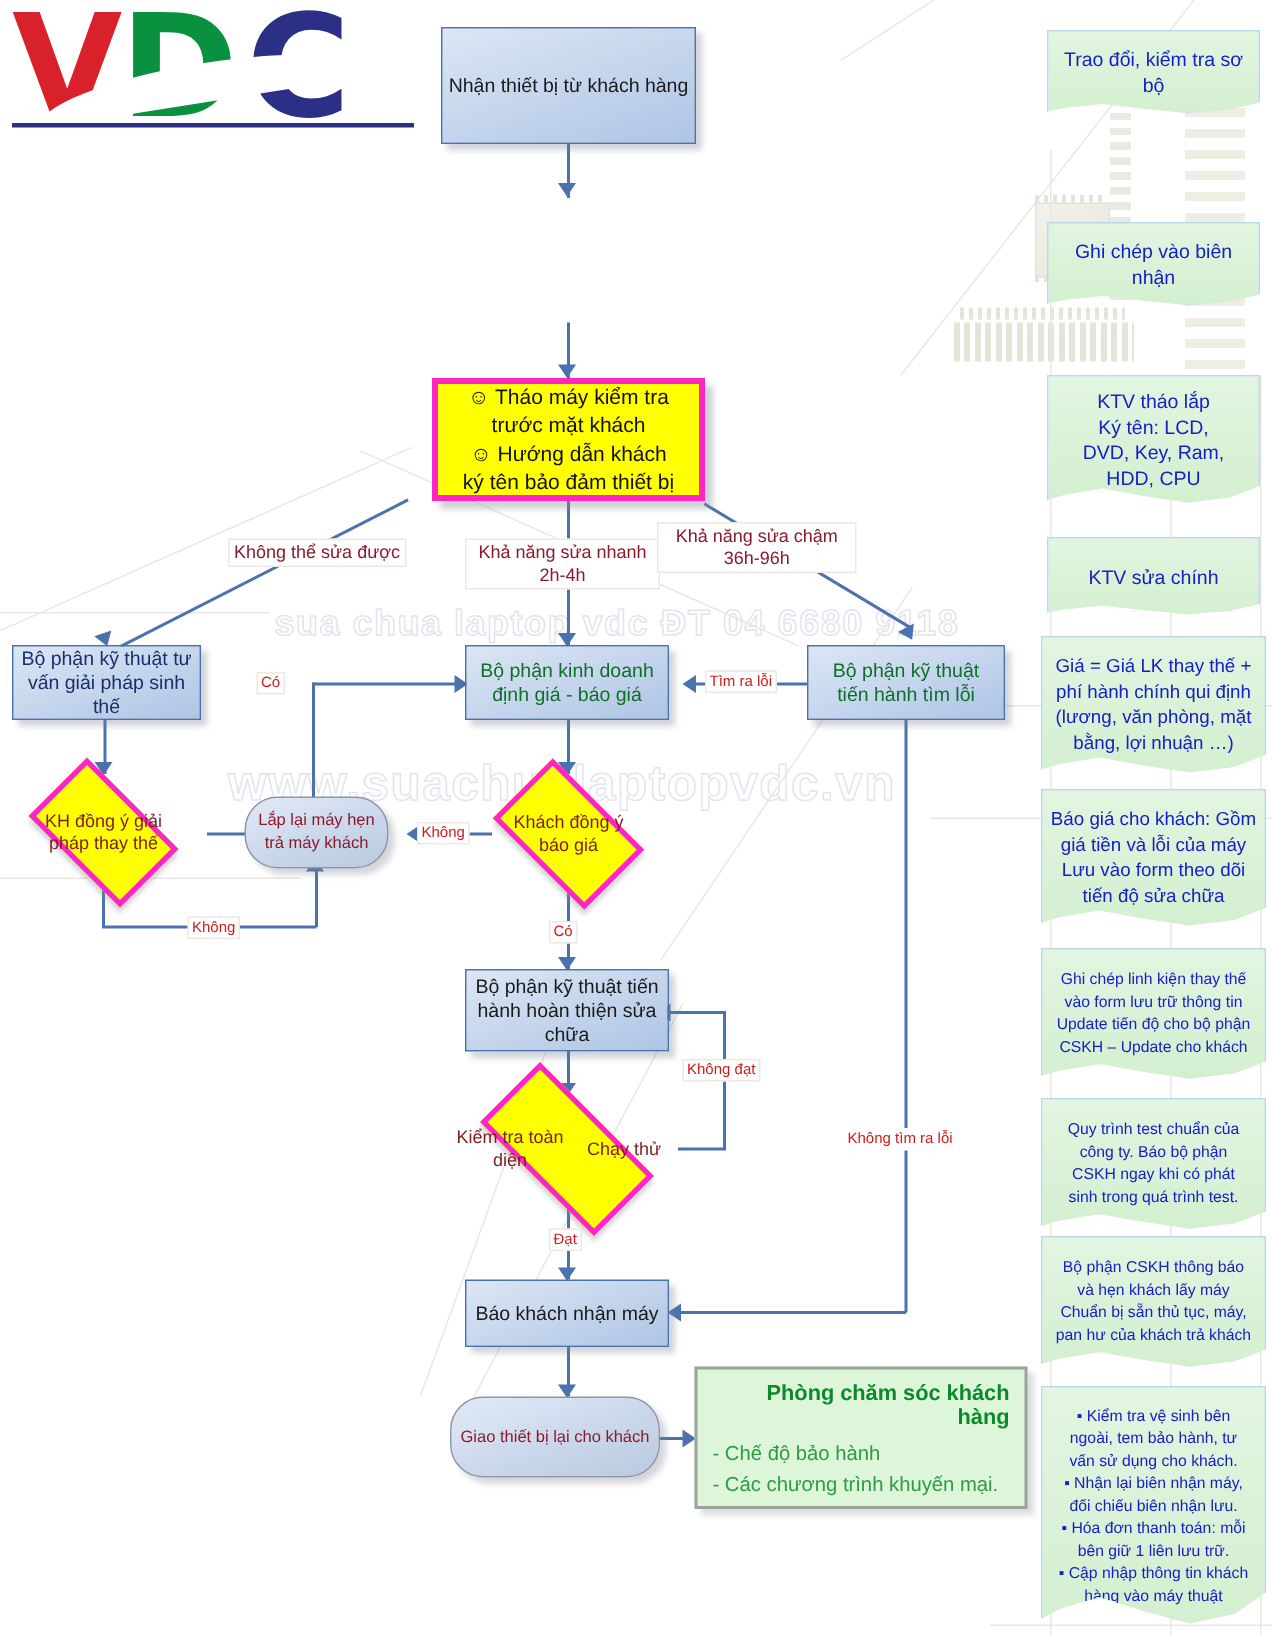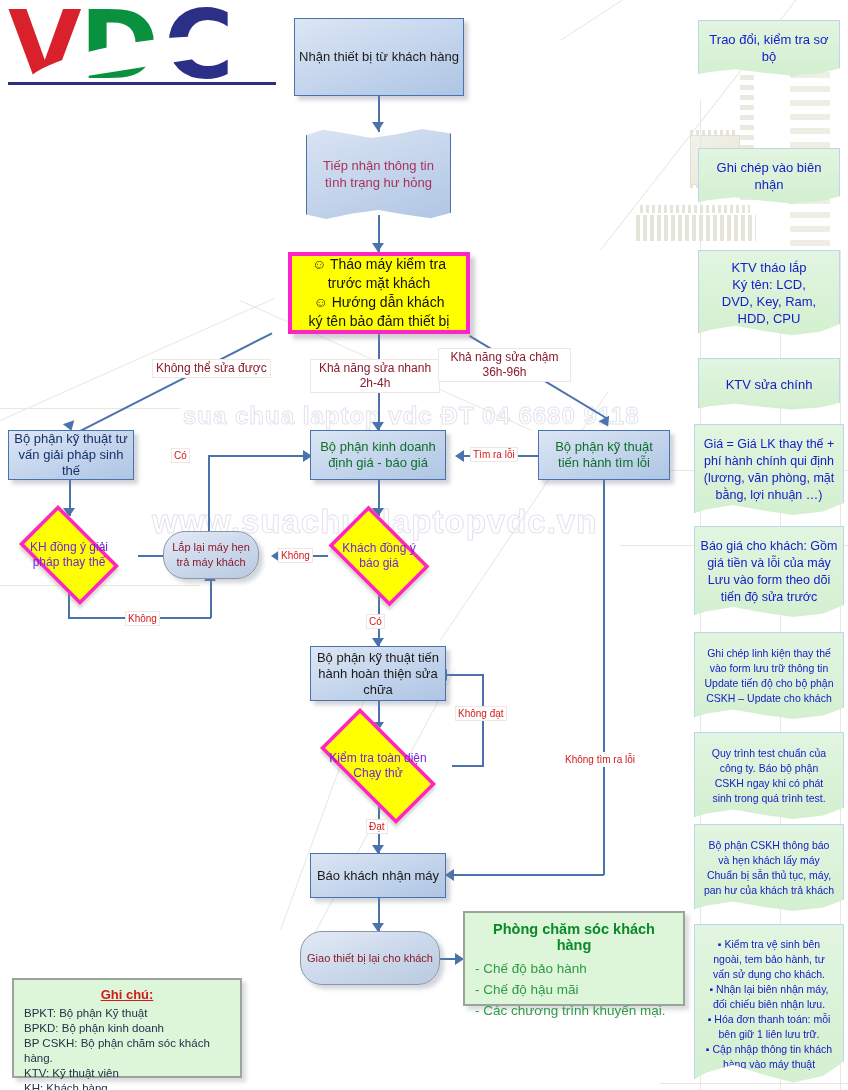--- a/index.html
+++ b/index.html
@@ -58,21 +58,21 @@
         font-size:11px;line-height:15px;box-shadow:4px 4px 4px rgba(130,135,150,.35);}
 
   
   .dia{position:absolute;}
   .dia .shape{position:absolute;left:0;top:0;width:100%;height:100%;
         background:#ffff00;transform:rotate(45deg) scale(.707);
         border:5px solid #ff24c8;box-sizing:border-box;
         box-shadow:4px 4px 4px rgba(140,140,150,.35);}
   .dia .txt{position:absolute;left:0;top:0;width:100%;height:100%;
         display:flex;align-items:center;justify-content:center;text-align:center;
-        font-size:12px;line-height:15px;color:#6d28d9;z-index:2;}
+        font-size:12px;line-height:15px;color:#7f1d1d;z-index:2;}
   .dia .txt span{display:block;width:78%;}
 
   
   .green{position:absolute;box-sizing:border-box;
         background:linear-gradient(180deg,#e2f5e0 0%,#d4efd0 100%);
         border:1px solid #b9d9ea;color:#1620c8;text-align:center;
         display:flex;align-items:center;justify-content:center;
         box-shadow:3px 3px 4px rgba(150,160,170,.3);
         clip-path:polygon(0 0,100% 0,100% 86%,86% 95%,66% 99%,46% 94%,26% 88%,8% 93%,0 97%);}
   .green span{display:block;width:100%;padding:0 5px;}
@@ -100,21 +100,21 @@
         font-size:10px;line-height:13px;padding:0 2px;white-space:nowrap;}
   .elbl.dark{color:#8b1a2b;font-size:12px;line-height:15px;padding:1px 3px;}
   .elbl.two{white-space:normal;text-align:center;}
 
   
   .legend-title{color:#d11b1b;font-weight:bold;font-size:13px;text-align:center;
        text-decoration:underline;margin:0 0 4px 0;}
   .legend-line{color:#23324a;font-size:11.5px;line-height:15px;}
 
   
-  .cskh-title{color:#0a8a2a;font-weight:bold;font-size:14.5px;text-align:center;margin-bottom:5px;}
+  .cskh-title{color:#0a8a2a;font-weight:bold;font-size:14.5px;text-align:right;margin-bottom:5px;}
   .cskh-line{color:#2f9b44;font-size:13.5px;line-height:21px;}
 </style>
 </head>
 <body>
 
 <div id="canvas">
 
   <div class="bgline" style="left:560px;top:40px;width:340px;height:1px;transform:rotate(-33deg);"></div>
   <div class="bgline" style="left:600px;top:250px;width:330px;height:1px;transform:rotate(-52deg);"></div>
   <div class="bgline" style="left:0px;top:420px;width:300px;height:1px;transform:rotate(-24deg);"></div>
@@ -210,23 +210,20 @@
   <div class="ln lnv" style="left:378px;top:898px;height:33px;"></div>
   <div class="ar ar-d" style="left:372px;top:923px;"></div>
 
   <div class="ln lnh" style="left:440px;top:958px;width:22px;"></div>
   <div class="ar ar-r" style="left:455px;top:953px;"></div>
 
   <div class="node proc" style="left:294px;top:18px;width:170px;height:78px;">
     <span>Nhận thiết bị từ khách hàng</span>
   </div>
 
-  <div class="node wave" style="left:306px;top:128px;width:145px;height:92px;">
-    <span>Tiếp nhận thông tin tình trạng hư hỏng</span>
-  </div>
 
   <div class="node hl" style="left:288px;top:252px;width:182px;height:82px;flex-direction:column;">
     <span style="padding:0;">☺ Tháo máy kiểm tra</span>
     <span style="padding:0;">trước mặt khách</span>
     <span style="padding:0;">☺ Hướng dẫn khách</span>
     <span style="padding:0;">ký tên bảo đảm thiết bị</span>
   </div>
 
   <div class="node proc procblue" style="left:8px;top:430px;width:126px;height:50px;">
     <span>Bộ phận kỹ thuật tư vấn giải pháp sinh thế</span>
@@ -257,21 +254,21 @@
       <span>Khách đồng ý báo giá</span>
     </div>
   </div>
 
   <div class="node proc" style="left:310px;top:646px;width:136px;height:55px;">
     <span>Bộ phận kỹ thuật tiến hành hoàn thiện sửa chữa</span>
   </div>
 
   <div class="dia" style="left:302px;top:726px;width:152px;height:80px;">
     <div class="shape"></div>
-    <div class="txt" style="flex-direction:column;">
+    <div class="txt" style="flex-direction:row;">
       <span style="width:100%;">Kiểm tra toàn diện</span>
       <span style="width:100%;">Chạy thử</span>
     </div>
   </div>
 
   <div class="node proc" style="left:310px;top:853px;width:136px;height:45px;">
     <span>Báo khách nhận máy</span>
   </div>
 
   <div class="node term" style="left:300px;top:931px;width:140px;height:54px;">
@@ -329,21 +326,21 @@
     <span>Giá = Giá LK thay thế +</span>
     <span>phí hành chính qui định</span>
     <span>(lương, văn phòng, mặt</span>
     <span>bằng, lợi nhuận …)</span>
   </div>
 
   <div class="green" style="left:694px;top:526px;width:150px;height:92px;font-size:12.5px;line-height:17px;flex-direction:column;">
     <span>Báo giá cho khách: Gồm</span>
     <span>giá tiền và lỗi của máy</span>
     <span>Lưu vào form theo dõi</span>
-    <span>tiến độ sửa trước</span>
+    <span>tiến độ sửa chữa</span>
   </div>
 
   <div class="green" style="left:694px;top:632px;width:150px;height:88px;font-size:10.5px;line-height:15px;flex-direction:column;">
     <span>Ghi chép linh kiện thay thế</span>
     <span>vào form lưu trữ thông tin</span>
     <span>Update tiến độ cho bộ phận</span>
     <span>CSKH – Update cho khách</span>
   </div>
 
   <div class="green" style="left:694px;top:732px;width:150px;height:88px;font-size:10.5px;line-height:15px;flex-direction:column;">
@@ -368,26 +365,17 @@
     <span>đối chiếu biên nhận lưu.</span>
     <span>▪ Hóa đơn thanh toán: mỗi</span>
     <span>bên giữ 1 liên lưu trữ.</span>
     <span>▪ Cập nhập thông tin khách</span>
     <span>hàng vào máy thuật</span>
   </div>
 
   <div class="grect" style="left:463px;top:911px;width:222px;height:95px;padding:8px 10px;">
     <div class="cskh-title">Phòng chăm sóc khách hàng</div>
     <div class="cskh-line">- Chế độ bảo hành</div>
-    <div class="cskh-line">- Chế độ hậu mãi</div>
     <div class="cskh-line">- Các chương trình khuyến mại.</div>
   </div>
 
-  <div class="grect" style="left:12px;top:978px;width:230px;height:100px;padding:7px 10px;">
-    <div class="legend-title">Ghi chú:</div>
-    <div class="legend-line">BPKT: Bộ phận Kỹ thuật</div>
-    <div class="legend-line">BPKD: Bộ phận kinh doanh</div>
-    <div class="legend-line">BP CSKH: Bộ phận chăm sóc khách hàng.</div>
-    <div class="legend-line">KTV: Kỹ thuật viên</div>
-    <div class="legend-line">KH: Khách hàng</div>
-  </div>
 
 </div>
 
 </body></html>

